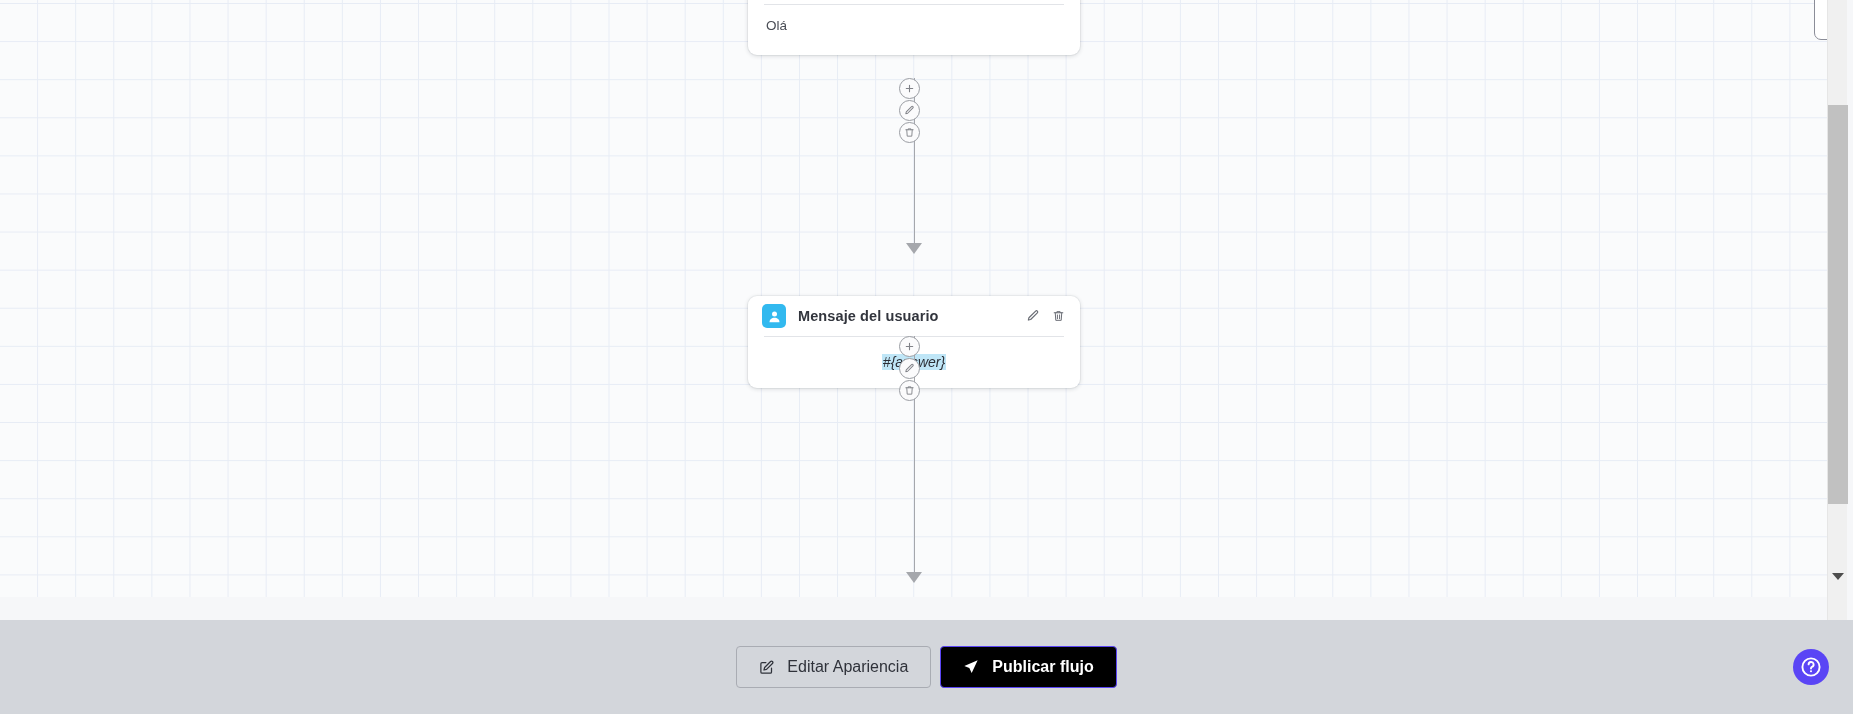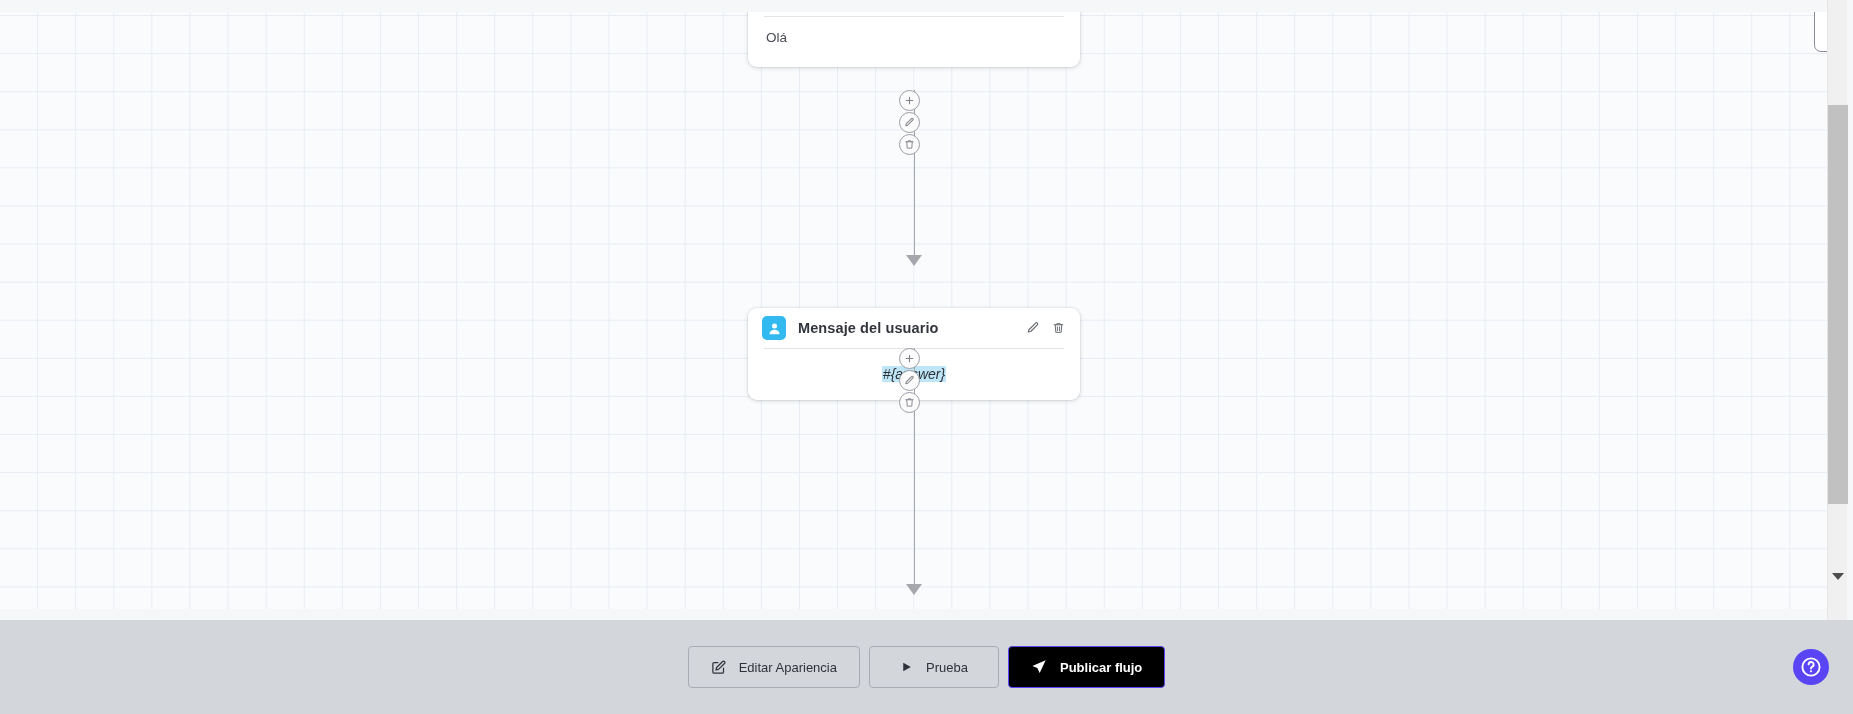--- a/index.html
+++ b/index.html
@@ -8,21 +8,21 @@
     width: 1853px; height: 714px;
     overflow: hidden;
     font-family: "Liberation Sans", sans-serif;
     background: #f6f7f9;
   }
   #app { position: relative; width: 1853px; height: 714px; }
 
   
   .canvas {
     position: absolute;
-    left: 0; top: 12px;
+    left: 0; top: 0;
     width: 1827px; height: 597px;
     background-color: #fafbfc;
     background-image:
       linear-gradient(to right, #e7ecf5 1px, transparent 1px),
       linear-gradient(to bottom, #e7ecf5 1px, transparent 1px);
     background-size: 38.1px 38.1px;
     background-position: -1px 3px;
     overflow: hidden;
   }
   .canvas-bottom-line {
@@ -194,21 +194,21 @@
     height: 42px;
     min-width: 130px;
     padding: 0 22px;
     background: #d3d6db;
     border: 1px solid #a9acb3;
     border-radius: 4px;
     display: flex;
     align-items: center;
     justify-content: center;
     gap: 13px;
-    font-size: 13px;
+    font-size: 16px;
     color: #2f323a;
     cursor: pointer;
     white-space: nowrap;
   }
   .tb-btn.primary {
     background: #000000;
     border-color: #5a45f5;
     color: #ffffff;
     font-weight: bold;
   }
@@ -340,28 +340,20 @@
         <svg width="15" height="15" viewBox="0 0 24 24" fill="none" stroke="currentColor" stroke-width="2" stroke-linecap="round" stroke-linejoin="round">
           <path d="M20 13v6a2 2 0 0 1-2 2H5a2 2 0 0 1-2-2V6a2 2 0 0 1 2-2h6"></path>
           <path d="M18.5 2.5a2.1 2.1 0 0 1 3 3L12 15l-4 1 1-4z"></path>
         </svg>
       </span>
       <span>Editar Apariencia</span>
     </button>
 
 
 
-    <button class="tb-btn">
-      <span class="ticon">
-        <svg width="13" height="14" viewBox="0 0 24 24" fill="currentColor">
-          <path d="M6 4l14 8-14 8z"></path>
-        </svg>
-      </span>
-      <span>Prueba</span>
-    </button>
 
     <button class="tb-btn primary">
       <span class="ticon">
         <svg width="16" height="16" viewBox="0 0 24 24" fill="currentColor">
           <path d="M22 2L2 10.5l7.5 3L13 21l9-19z"></path>
         </svg>
       </span>
       <span>Publicar flujo</span>
     </button>
 

